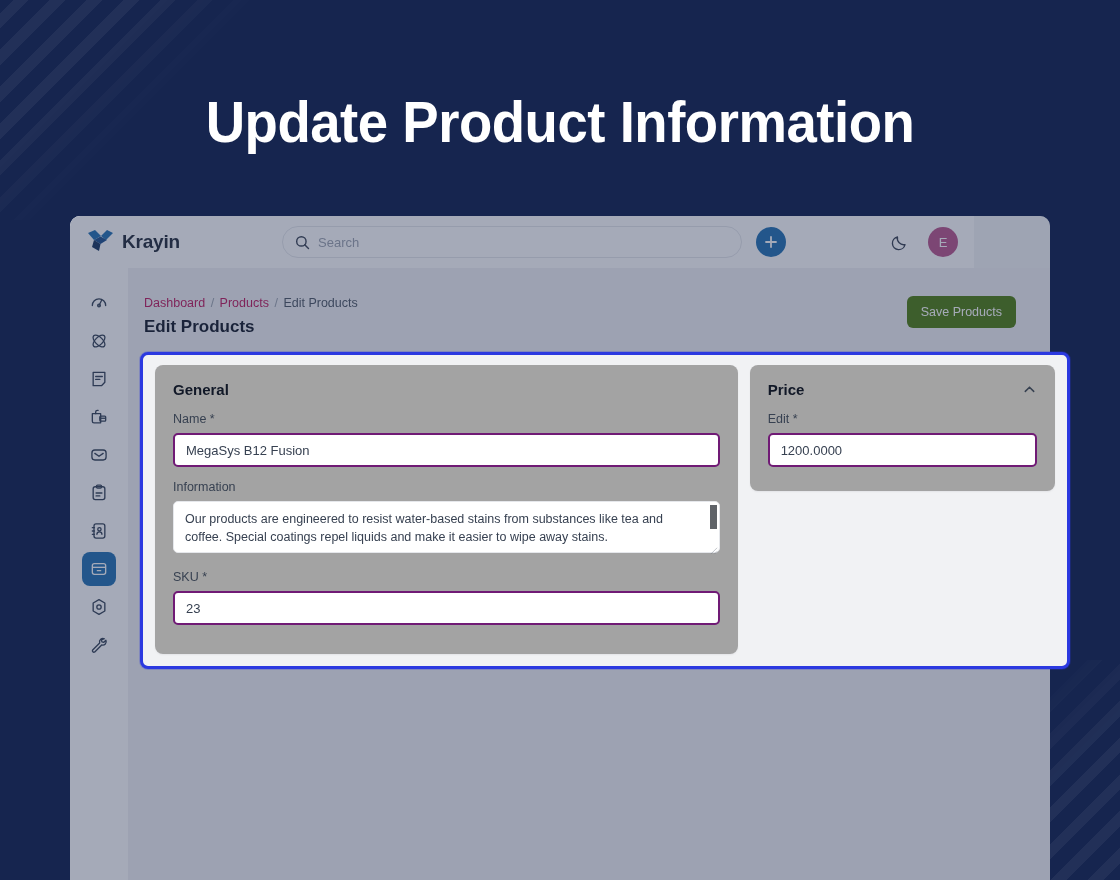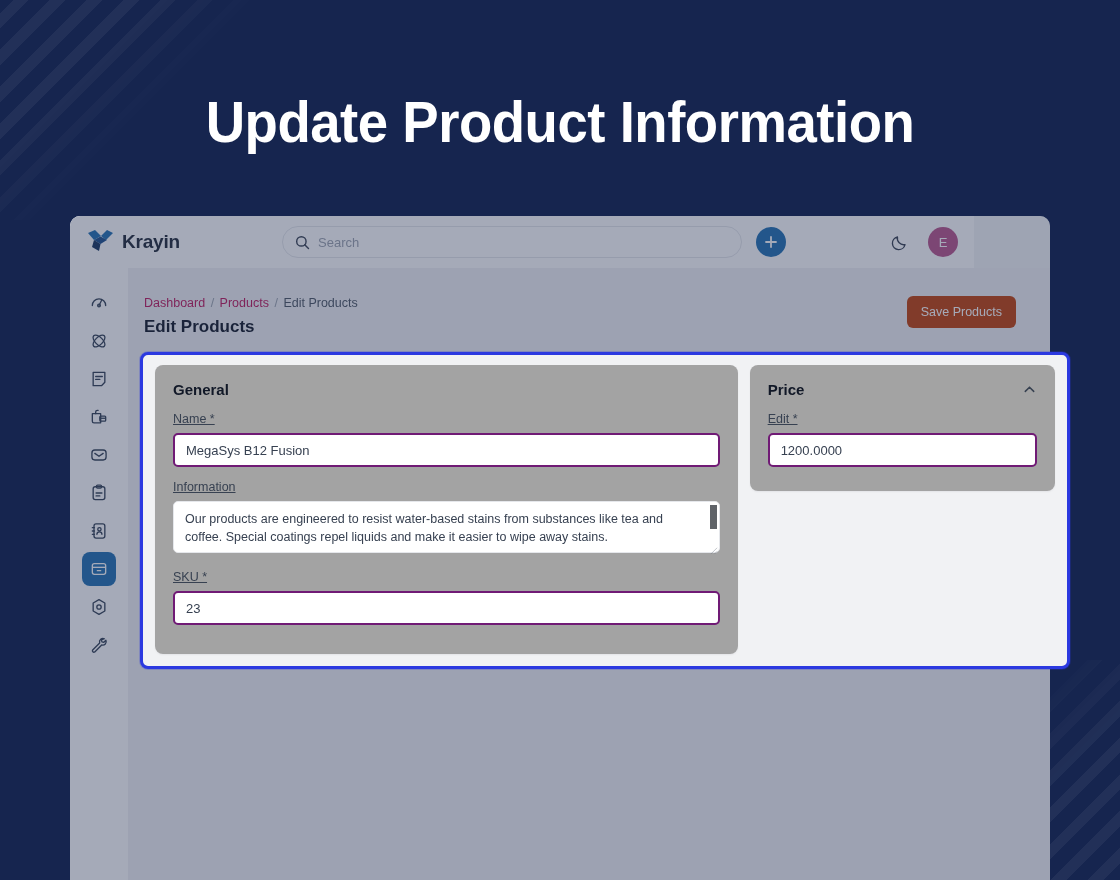--- a/index.html
+++ b/index.html
@@ -179,21 +179,21 @@
   }
   #breadcrumb {
     font-size: 12.5px; color: #4b5563; margin-bottom: 7px;
   }
   #breadcrumb .crumb-link { color: #be185d; cursor: pointer; }
   #breadcrumb .crumb-sep { color: #9ca3af; margin: 0 2px; }
   #page-title {
     font-size: 17px; font-weight: bold; color: #111827;
   }
   #save-button {
-    background: #c2410c; color: #fff;
+    background: #4d7c0f; color: #fff;
     border: none; border-radius: 6px;
     font-size: 12.5px; font-weight: 500;
     padding: 9px 14px;
     cursor: pointer;
     font-family: "Liberation Sans", sans-serif;
   }
 
   
   #highlight-box {
     position: absolute;
@@ -229,21 +229,20 @@
     margin-bottom: 14px;
   }
   .panel-title {
     font-size: 15px; font-weight: bold; color: #111827;
   }
   .collapse-toggle { cursor: pointer; display: flex; color: #374151; }
 
   .field-label {
     font-size: 12.5px; color: #374151;
     margin-bottom: 7px;
-    text-decoration: underline;
   }
   .field-group { margin-bottom: 13px; }
   .field-group:last-child { margin-bottom: 0; }
 
   .text-input {
     width: 100%;
     height: 34px;
     border: 2px solid #701a75;
     border-radius: 5px;
     padding: 0 11px;

